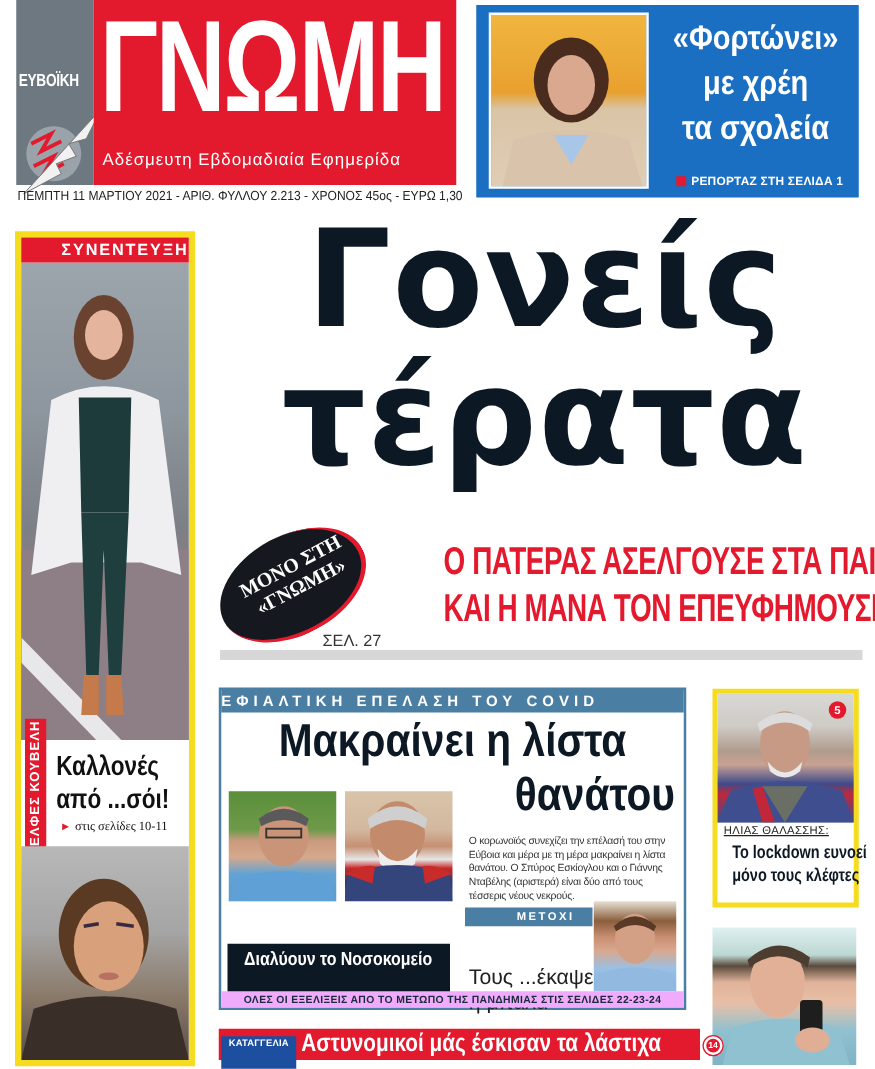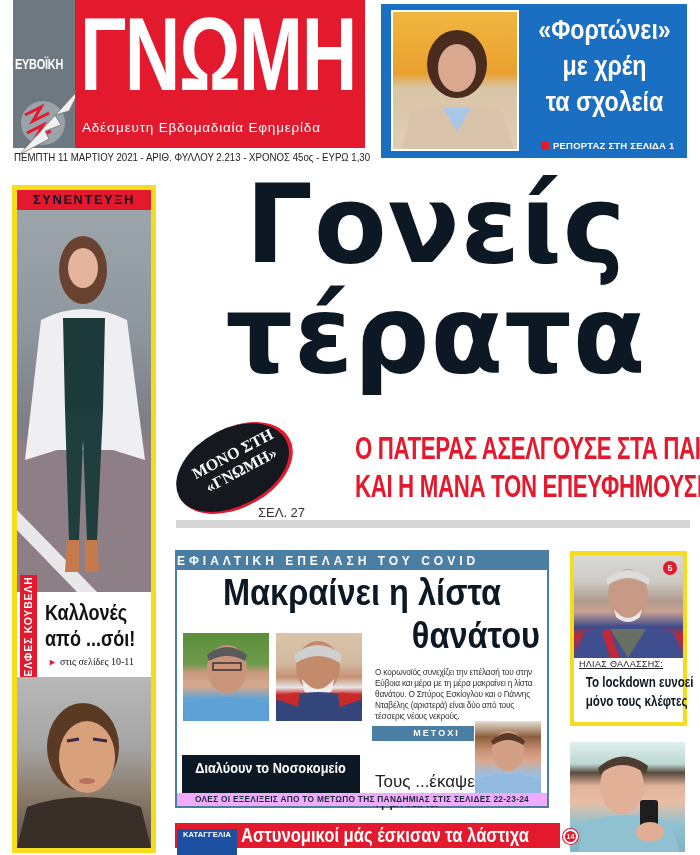--- a/index.html
+++ b/index.html
@@ -17,21 +17,21 @@
   
   .promo { left: 381px; top: 4px; width: 306px; height: 154px; background: #1b6fc2; }
   .promo-photo { left: 391px; top: 10px; width: 128px; height: 141px; border: 2px solid #fff; background: linear-gradient(180deg,#f0b640 0%,#e9a02e 45%,#d9c4a6 55%,#e0cdb4 100%); overflow: hidden; }
   .promo-head { left: 527px; top: 12px; width: 155px; color: #fff; font-weight: bold; font-size: 27px; line-height: 36px; text-align: center; transform: scaleX(0.86); transform-origin: center; }
   .promo-ref { left: 541px; top: 140px; color: #fff; font-weight: bold; font-size: 9.5px; white-space: nowrap; letter-spacing: 0.2px; }
   .promo-ref .sq { display: inline-block; width: 8px; height: 8px; background: #e3192d; margin-right: 4px; vertical-align: -1px; }
 
   
   .left-frame { left: 12px; top: 185px; width: 144px; height: 668px; background: #f5dc1e; }
   .left-inner { left: 17px; top: 190px; width: 134px; height: 658px; background: #fff; overflow: hidden; }
-  .left-label { left: 17px; top: 190px; width: 134px; height: 20px; background: #e3192d; color: #0f172a; font-weight: bold; font-size: 13px; text-align: center; line-height: 20px; letter-spacing: 1.5px; }
+  .left-label { left: 17px; top: 190px; width: 134px; height: 20px; background: #e3192d; color: #ffffff; font-weight: bold; font-size: 13px; text-align: right; line-height: 20px; letter-spacing: 1.5px; }
   .photo1 { left: 17px; top: 210px; width: 134px; height: 382px; background: linear-gradient(180deg,#9da5ac 0%,#8e979f 30%,#7d8087 55%,#8a7a80 70%,#7b6f75 100%); overflow: hidden; }
   .vert-label { left: 20px; top: 575px; width: 17px; height: 120px; background: #e3192d; }
   .vert-text { left: 20px; top: 695px; color: #fff; font-weight: bold; font-size: 10.5px; transform: rotate(-90deg); transform-origin: left top; white-space: nowrap; letter-spacing: 0.8px; width: 120px; text-align: center; line-height: 17px; }
   .left-head { left: 45px; top: 600px; width: 108px; font-weight: bold; font-size: 22px; line-height: 26px; color: #111; transform: scaleX(0.82); transform-origin: left; white-space: nowrap; }
   .left-ref { left: 48px; top: 656px; font-size: 10px; color: #111; font-family: "Liberation Serif", serif; white-space: nowrap; }
   .left-ref .arr { color: #e3192d; font-size: 9px; margin-right: 3px; }
   .photo2 { left: 17px; top: 677px; width: 134px; height: 171px; background: linear-gradient(180deg,#b8b8b8 0%,#a5a5a5 40%,#8a7a6a 70%,#5a4f48 100%); overflow: hidden; }
 
   
   .main-head { left: 176px; top: 170px; width: 520px; text-align: center; font-weight: bold; color: #0c1824; font-size: 108px; line-height: 110px; letter-spacing: 1px; font-family: "DejaVu Sans", sans-serif; transform: scaleX(0.98); transform-origin: center; }

